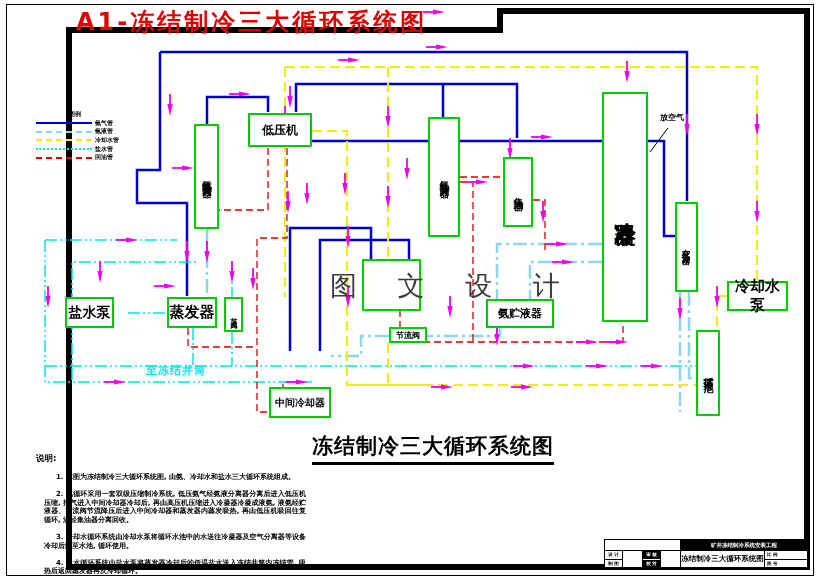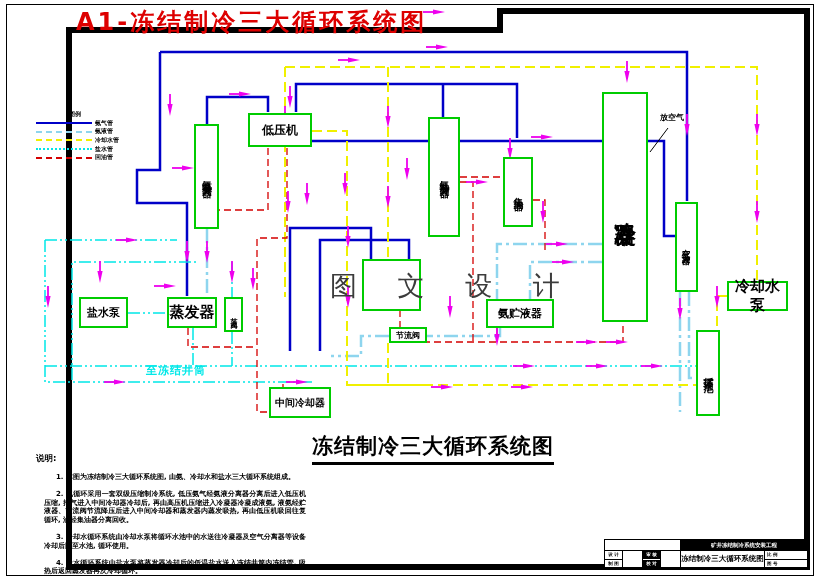--- a/index.html
+++ b/index.html
@@ -359,21 +359,21 @@
       <div class="comp vert" style="left: 503px; top: 157px; width: 30px; height: 70px; font-size: 10px;">集油器</div>
       <div class="comp vert" style="left: 602px; top: 92px; width: 46px; height: 230px; font-size: 22px;">冷凝器</div>
       <div class="comp vert" style="left: 675px; top: 202px; width: 23px; height: 90px; font-size: 8.5px;">空气分离器</div>
       <div class="comp" style="left: 727px; top: 281px; width: 61px; height: 30px; font-size: 15px;">冷却水泵</div>
       <div class="comp vert" style="left: 696px; top: 330px; width: 24px; height: 86px; font-size: 10px;">循环水池</div>
       <div class="comp" style="left: 486px; top: 299px; width: 68px; height: 29px; font-size: 11px;">氨贮液器</div>
       <div class="comp" style="left: 362px; top: 259px; width: 59px; height: 52px; font-size: 11px;"></div>
       <div class="comp" style="left: 389px; top: 327px; width: 38px; height: 16px; font-size: 8px;">节流阀</div>
       <div class="comp vert" style="left: 224px; top: 297px; width: 19px; height: 35px; font-size: 7px;">节流阀</div>
       <div class="comp" style="left: 269px; top: 351px; width: 62px; height: 31px; font-size: 10px; margin-top: 36px;">中间冷却器</div>
-      <div class="comp" style="left: 79px; top: 297px; width: 49px; height: 31px; font-size: 11px;">盐水泵</div>
+      <div class="comp" style="left: 65px; top: 297px; width: 49px; height: 31px; font-size: 14px;">盐水泵</div>
       <div class="comp" style="left: 167px; top: 297px; width: 50px; height: 31px; font-size: 15px;">蒸发器</div>
     </div>
 
   <div class="watermark">图 文 设 计</div>
   <div class="vent-label">放空气</div>
   <div class="shaft-label">至冻结井筒</div>
   <div class="main-title">冻结制冷三大循环系统图</div>
 
   <div class="notes">
     <div class="notes-head">说明:</div>

